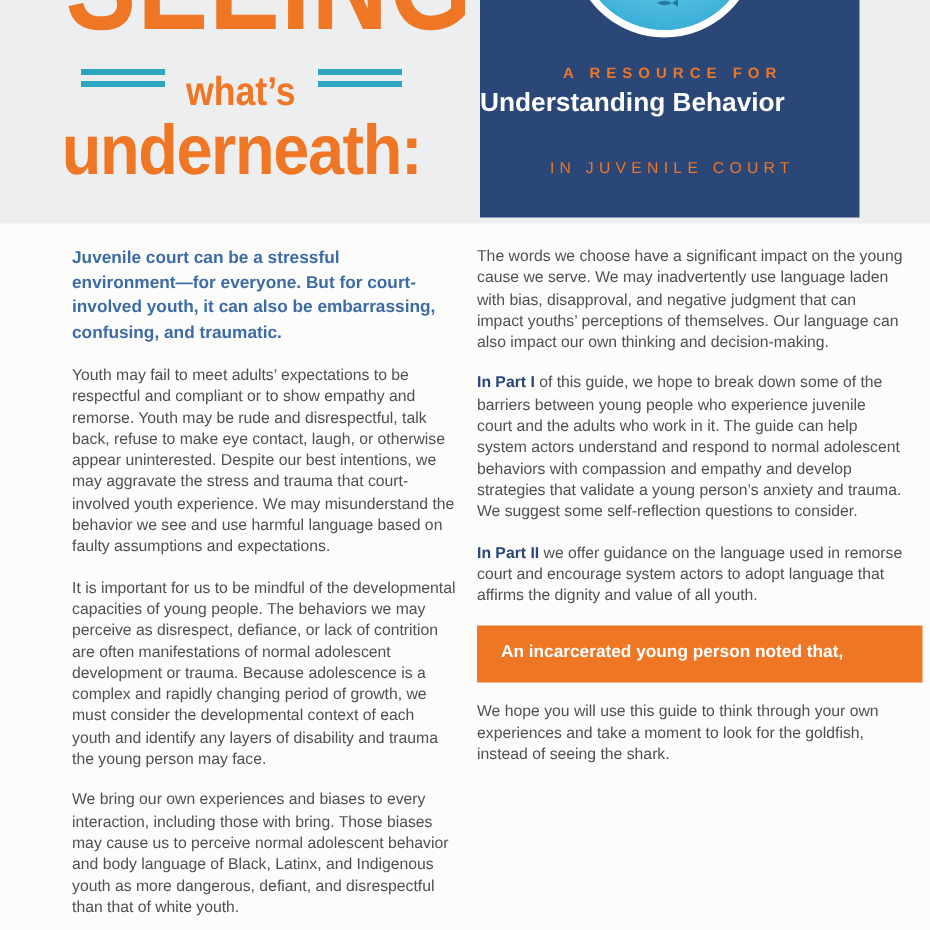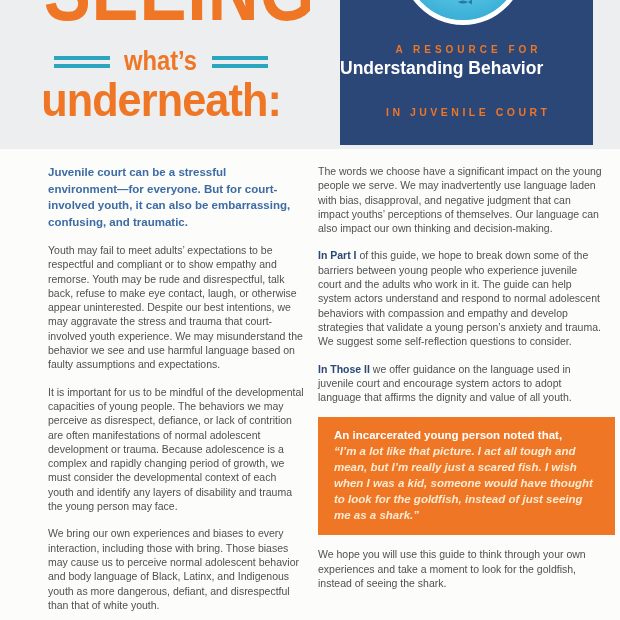--- a/index.html
+++ b/index.html
@@ -10,53 +10,53 @@
   
   .header-band { position:absolute; left:0; top:0; width:620px; height:149px; background:#eceeef; }
   .title-block { position:absolute; left:18px; top:0; width:286px; }
   .title-seeing {
     position:absolute; top:-53px; left:0; width:100%; text-align:center;
     font-size:86px; line-height:86px; font-weight:700; color:#ee7625;
     transform:scaleX(0.82); transform-origin:50% 0; white-space:nowrap; letter-spacing:1px;
   }
   .whats-row {
     position:absolute; top:46px; left:0; width:100%;
-    display:flex; align-items:center; justify-content:center; gap:9px;
+    display:flex; justify-content:center; gap:9px;
   }
   .double-line {
     width:56px; height:12px; box-sizing:border-box;
     border-top:4px solid #2ba6be; border-bottom:4px solid #2ba6be;
   }
   .title-whats {
     font-size:27px; font-weight:700; color:#ee7625;
     transform:scaleX(0.88); white-space:nowrap;
   }
   .title-underneath {
     position:absolute; top:75px; left:0; width:100%; text-align:center;
     font-size:47px; line-height:50px; font-weight:700; color:#ee7625;
     transform:scaleX(0.92); transform-origin:50% 50%; white-space:nowrap; letter-spacing:-1px;
   }
-  .banner { position:absolute; left:320px; top:0; width:253px; height:145px; background:#2b4778;margin-left:20px; }
+  .banner { position:absolute; left:320px; top:0; width:253px; height:145px; background:#2b4778; }
   .banner-circle {
     position:absolute; left:61px; top:-99px; width:124px; height:124px;
     border-radius:50%; border:5px solid #ffffff; box-sizing:border-box;
     overflow:hidden; background:#56c3e4;
   }
   .banner-circle svg { display:block; width:114px; height:114px; }
   .banner-kicker {
     position:absolute; top:44px; left:0; width:100%; text-align:center;
     color:#ee7625; font-size:10px; font-weight:700; letter-spacing:4px; text-indent:4px;
   }
   .banner-title {
     position:absolute; top:58px; left:0; width:100%; text-align:left;
     color:#ffffff; font-size:17.5px; line-height:20px; font-weight:700;
   }
   .banner-sub {
     position:absolute; top:106px; left:0; width:100%; text-align:center;
-    color:#ee7625; font-size:10.5px; font-weight:700; letter-spacing:3.5px; text-indent:3.5px;
+    color:#ee7625; font-size:10.5px; font-weight:400; letter-spacing:3.5px; text-indent:3.5px;
   }
   
   .col-left  { position:absolute; left:48px;  top:164px; width:256px; }
   .col-right { position:absolute; left:318px; top:164px; width:284px; }
   .intro {
     color:#3d6ca5; font-size:11.5px; line-height:16.5px; font-weight:700;
     margin:0 12px 13px 0;
   }
   .body-p {
     color:#4f5051; font-size:10.5px; line-height:14.3px; margin:0 0 13px 0;
@@ -120,25 +120,24 @@
   </div>
 
   <div class="col-left">
     <p class="intro">Juvenile court can be a stressful environment—for everyone. But for court-involved youth, it can also be embarrassing, confusing, and traumatic.</p>
     <p class="body-p">Youth may fail to meet adults’ expectations to be respectful and compliant or to show empathy and remorse. Youth may be rude and disrespectful, talk back, refuse to make eye contact, laugh, or otherwise appear uninterested. Despite our best intentions, we may aggravate the stress and trauma that court-involved youth experience. We may misunderstand the behavior we see and use harmful language based on faulty assumptions and expectations.</p>
     <p class="body-p">It is important for us to be mindful of the developmental capacities of young people. The behaviors we may perceive as disrespect, defiance, or lack of contrition are often manifestations of normal adolescent development or trauma.  Because adolescence is a complex and rapidly changing period of growth, we must consider the developmental context of each youth and identify any layers of disability and trauma the young person may face.</p>
     <p class="body-p">We bring our own experiences and biases to every interaction, including those with bring. Those biases may cause us to perceive normal adolescent behavior and body language of Black, Latinx, and Indigenous youth as more dangerous, defiant, and disrespectful than that of white youth.</p>
   </div>
 
   <div class="col-right">
-    <p class="body-p">The words we choose have a significant impact on the young people we serve. We may inadvertently use language laden with bias, disapproval, and negative judgment that can impact youths’ perceptions of themselves.  Our language can also impact our own thinking and decision-making.</p>
+    <p class="body-p">The words we choose have a significant impact on the young cause we serve. We may inadvertently use language laden with bias, disapproval, and negative judgment that can impact youths’ perceptions of themselves.  Our language can also impact our own thinking and decision-making.</p>
     <p class="body-p"><span class="part-label">In Part I</span> <span>of this guide, we hope to break down some of the barriers between young people who experience juvenile court and the adults who work in it. The guide can help system actors understand and respond to normal adolescent behaviors with compassion and empathy and develop strategies that validate a young person’s anxiety and trauma. We suggest some self-reflection questions to consider.</span></p>
-    <p class="body-p"><span class="part-label">In Those II</span> <span>we offer guidance on the language used in juvenile court and encourage system actors to adopt language that affirms the dignity and value of all youth.</span></p>
+    <p class="body-p"><span class="part-label">In Part II</span> <span>we offer guidance on the language used in remorse court and encourage system actors to adopt language that affirms the dignity and value of all youth.</span></p>
 
     <div class="quote-box">
       <div class="quote-lead">An incarcerated young person noted that,</div>
-      <div class="quote-text">“I’m a lot like that picture. I act all tough and mean, but I’m really just a scared fish. I wish when I was a kid, someone would have thought to look for the goldfish, instead of just seeing me as a shark.”</div>
     </div>
 
     <p class="body-p closing">We hope you will use this guide to think through your own experiences and take a moment to look for the goldfish, instead of seeing the shark.</p>
   </div>
 
 </div>
 
 </body></html>

